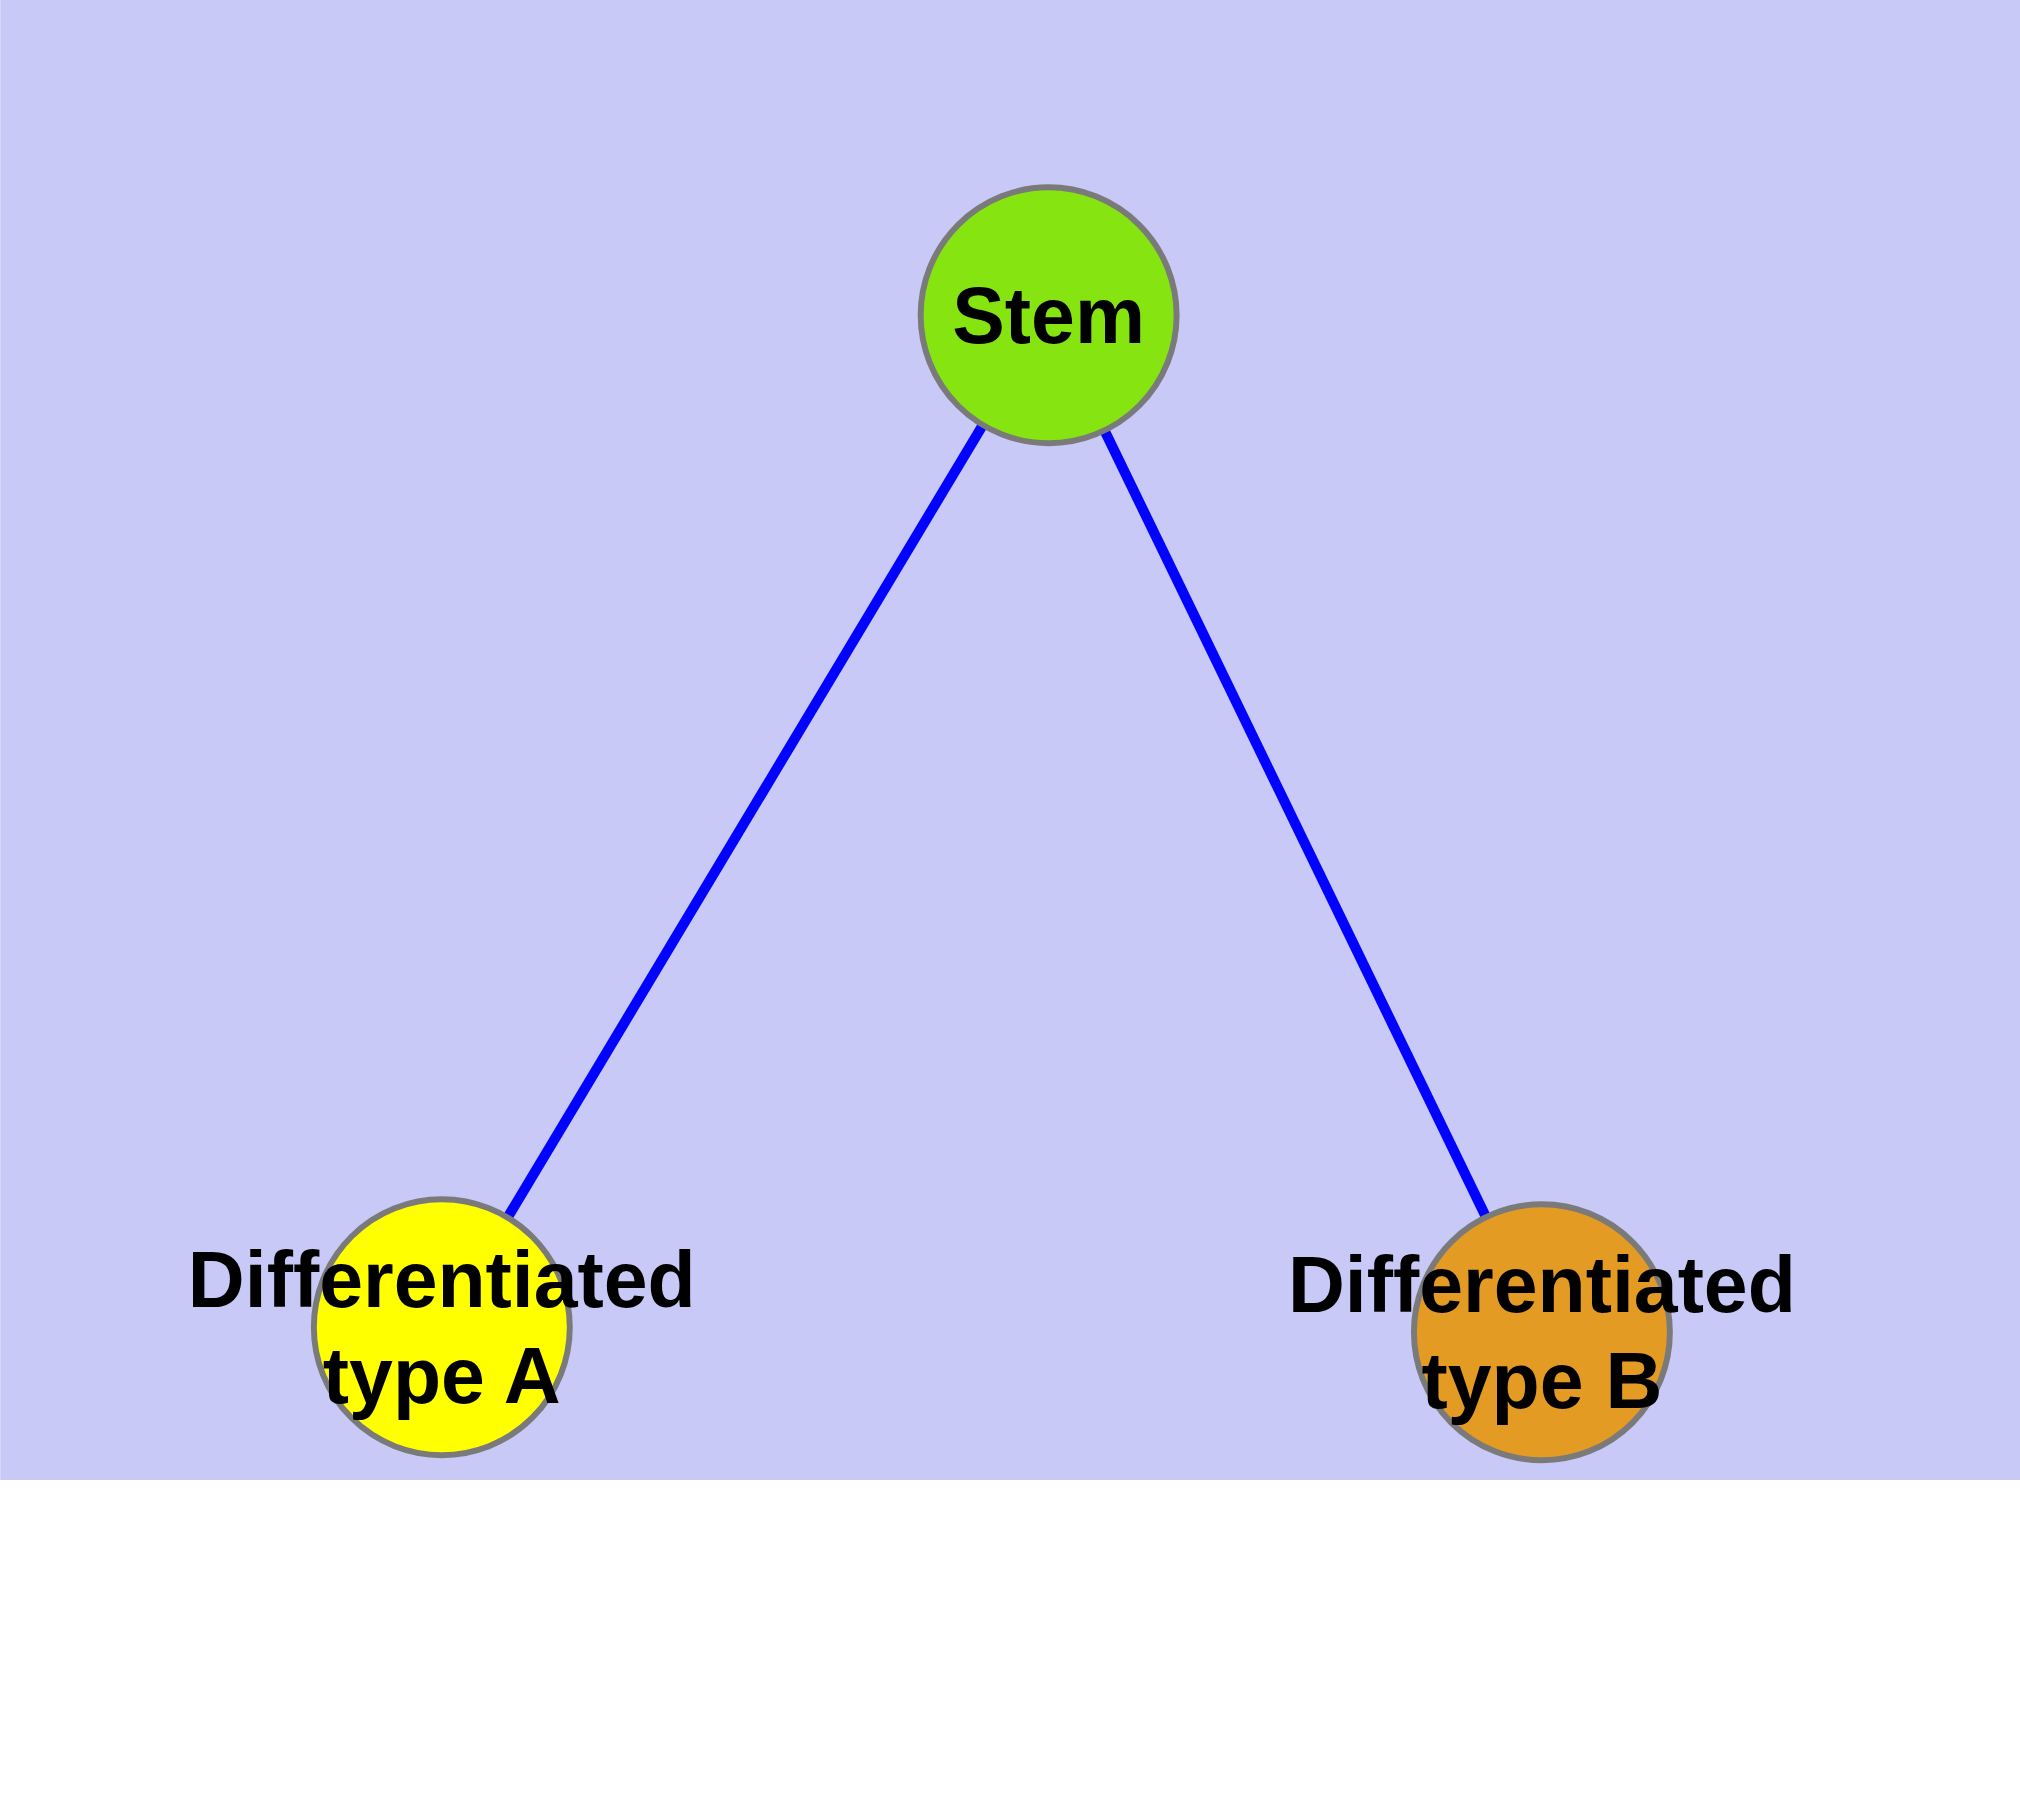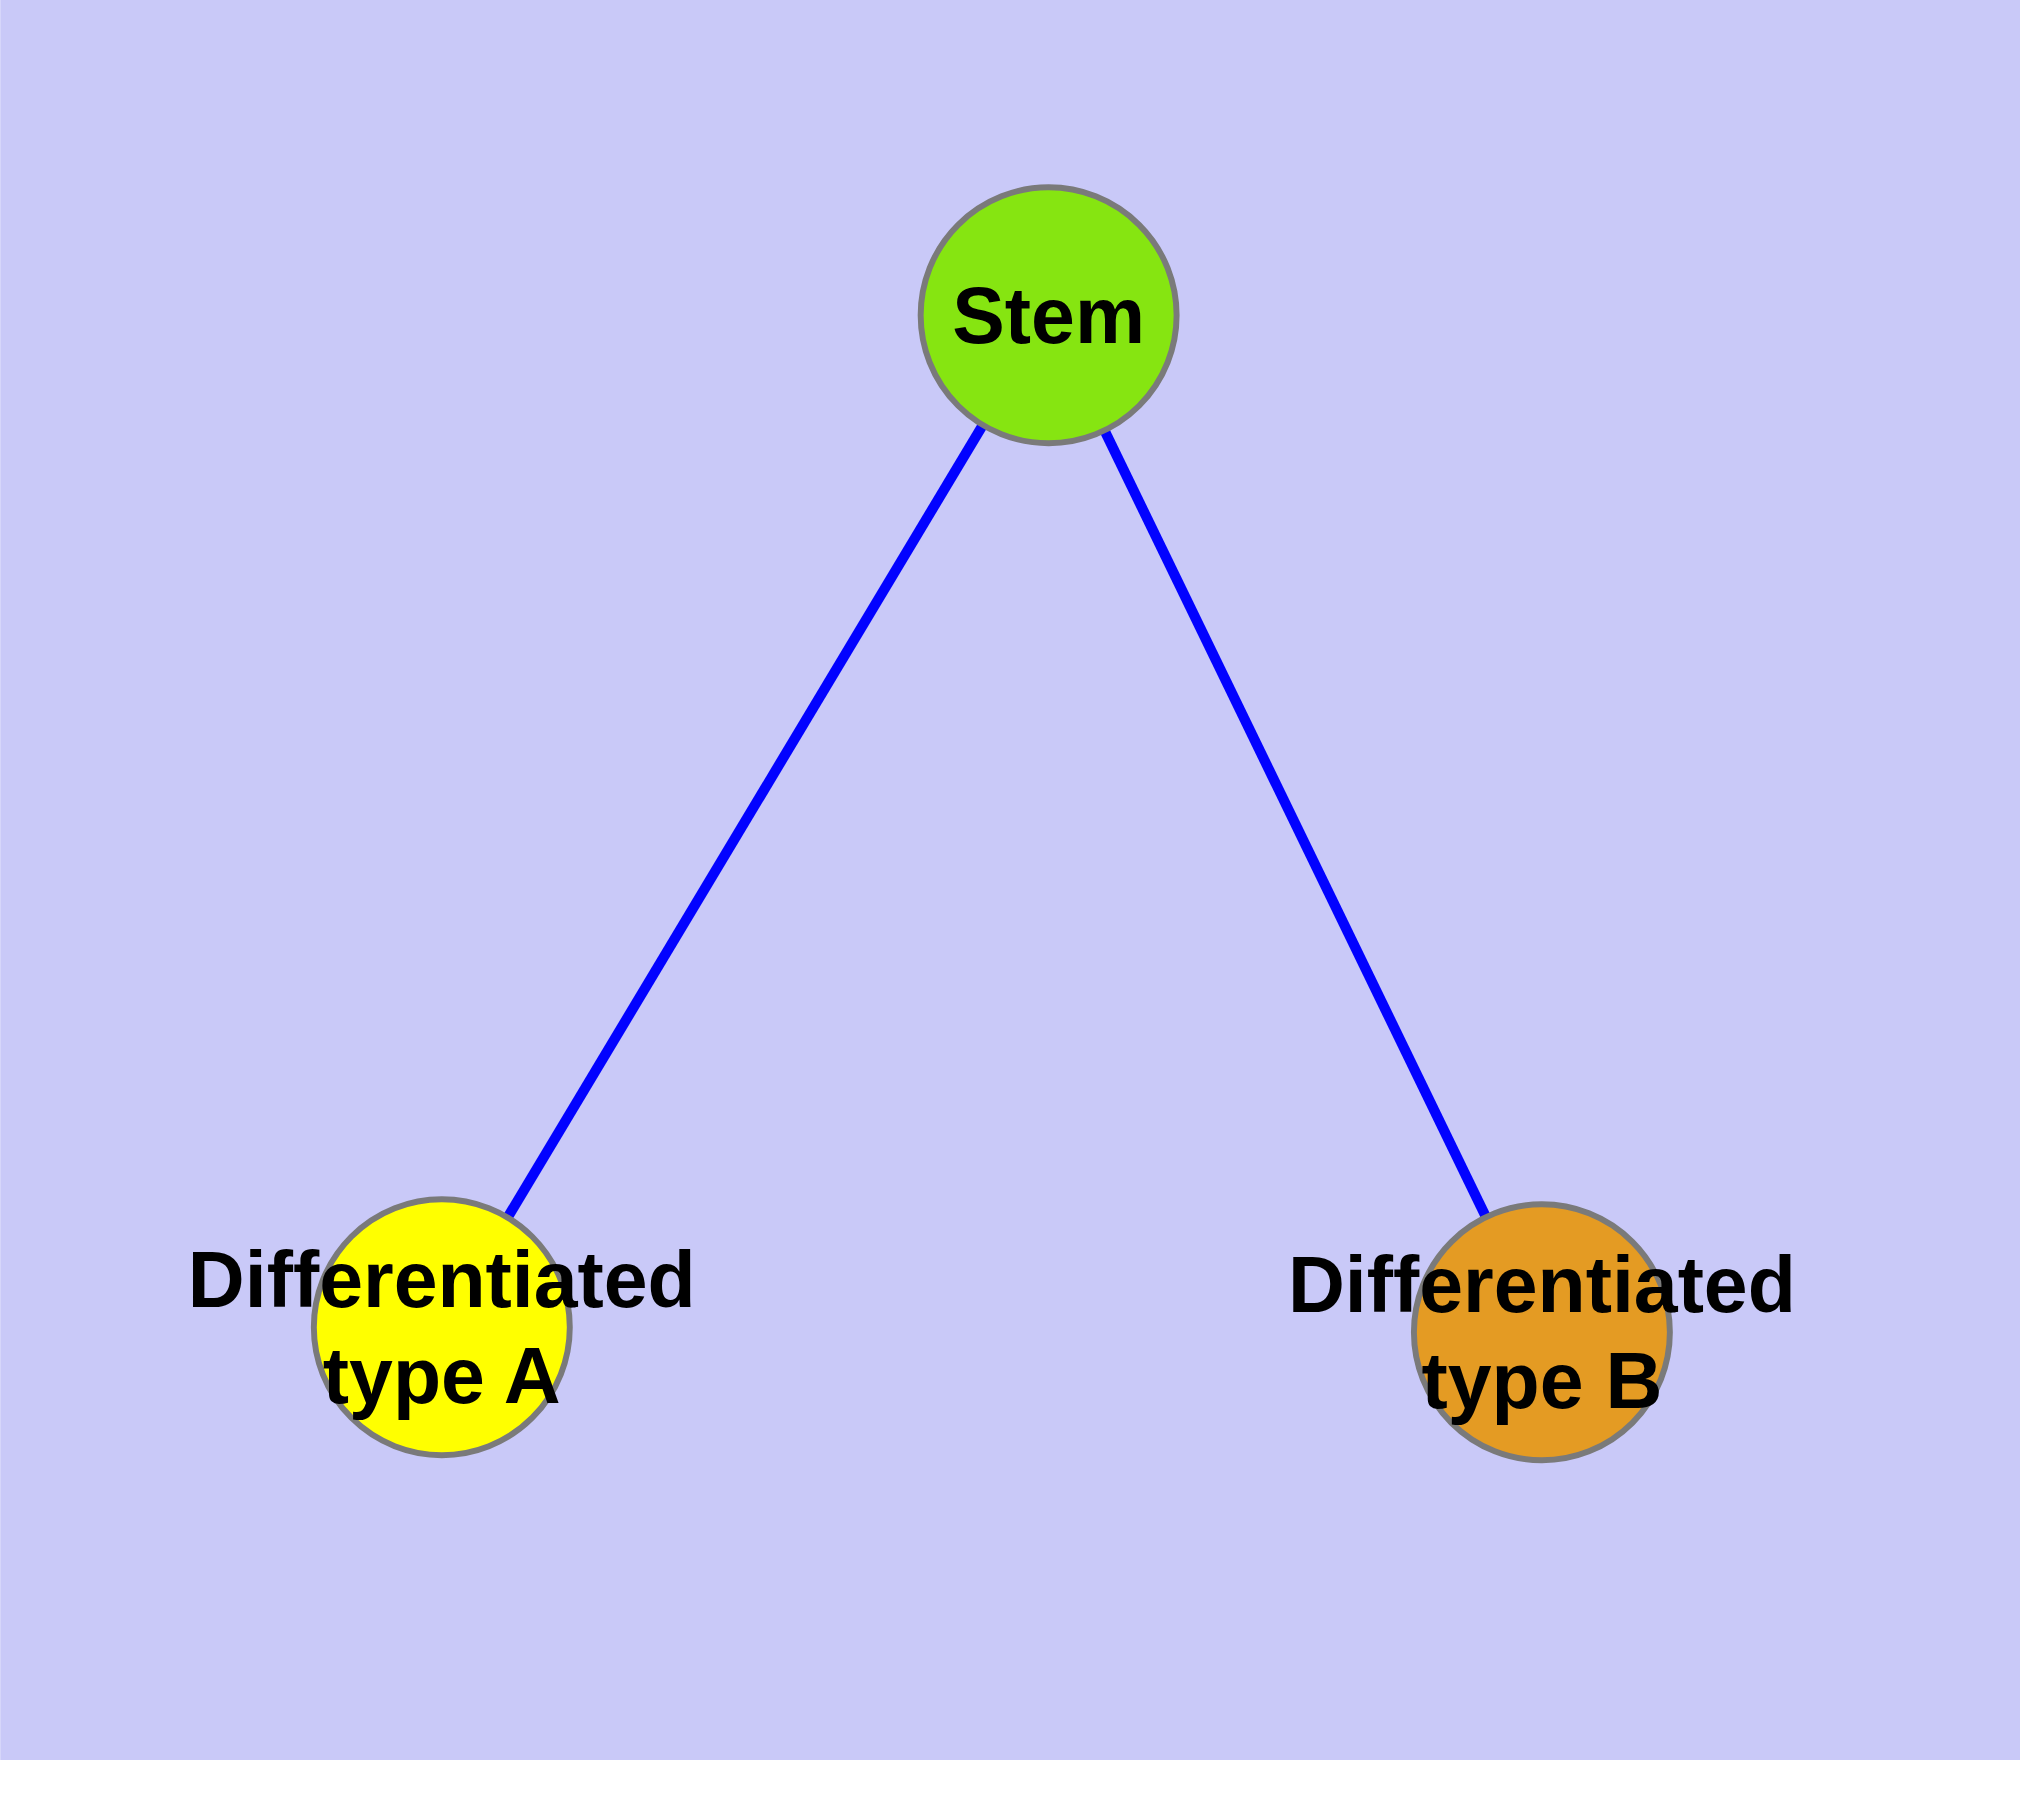--- a/index.html
+++ b/index.html
@@ -2,21 +2,21 @@
 <html style="font-size:13.6px"><head>
 <meta charset="utf-8">
 <style>
   html, body {
     margin: 0;
     padding: 0;
     background: #ffffff;
   }
   #stage {
     width: 2021px;
-    height: 1760px;
+    height: 1480px;
     position: relative;
     overflow: hidden;
   }
   svg {
     display: block;
   }
   text {
     font-family: "Liberation Sans", "DejaVu Sans", sans-serif;
     font-weight: bold;
   }

